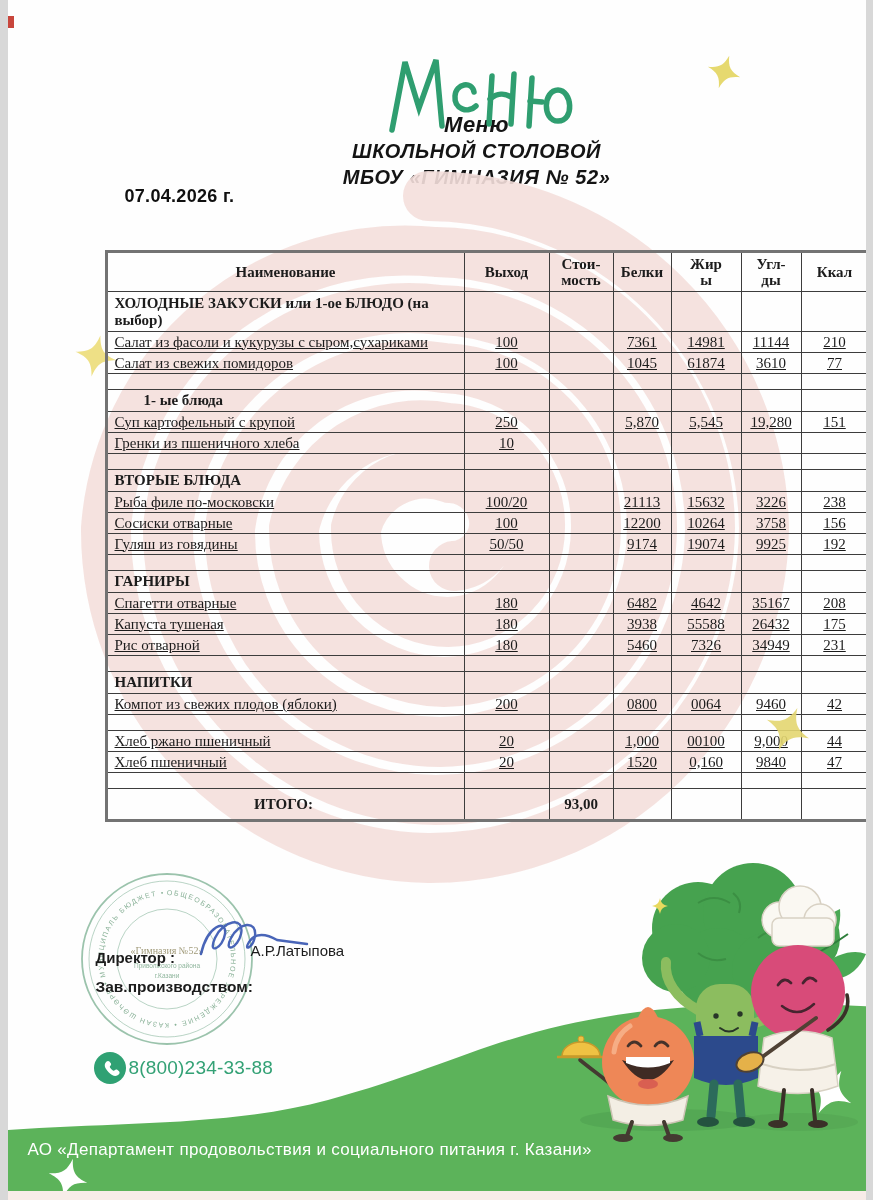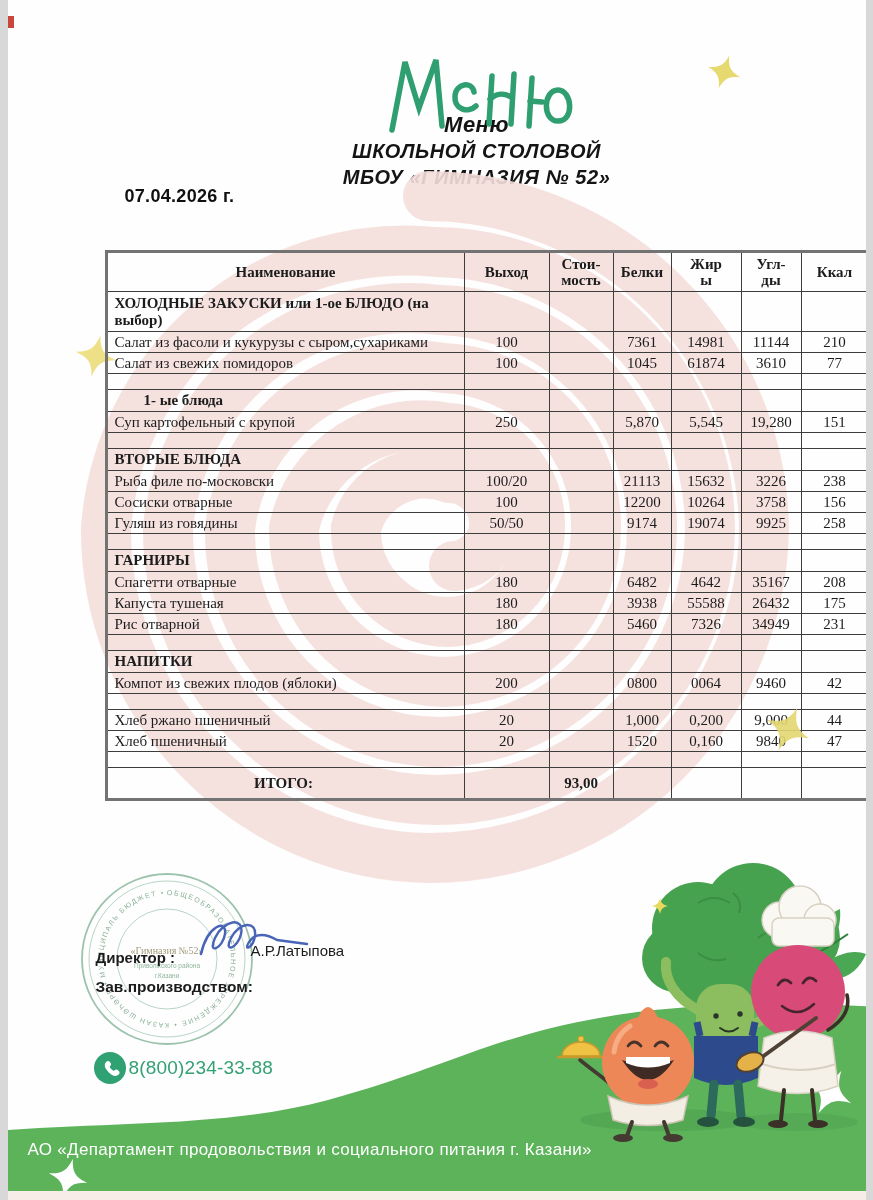--- a/index.html
+++ b/index.html
@@ -18,21 +18,21 @@
   
   .menu-table{left:97px;top:250px;z-index:3;}
   table{border-collapse:collapse;table-layout:fixed;width:763px;border:3px solid #737373;
         font-family:"Liberation Serif",serif;color:#1c1c1c;background:transparent;}
   th,td{border:1px solid #3d3d3d;overflow:hidden;}
   th{font-size:15px;font-weight:bold;white-space:pre-line;vertical-align:middle;line-height:1.1;padding:2px 2px;}
   thead tr{height:40px;}
   td{font-size:15px;padding:1px 4px;vertical-align:middle;line-height:1.12;}
   .c-name{text-align:left;padding-left:7px;}
   .c-num{text-align:center;}
-  tr.r-item{height:21px;} tr.r-section{height:22px;} tr.r-section2{height:40px;}
+  tr.r-item{height:21px;text-decoration:underline;} tr.r-section{height:22px;} tr.r-section2{height:40px;}
   tr.r-empty{height:16px;} tr.r-total{height:32px;}
   tr.r-section td.c-name, tr.r-section2 td.c-name{font-weight:bold;}
   tr.r-total td{font-weight:bold;}
   tr.r-total td.c-name{text-align:center;padding-left:0;}
 
   
   .sig-label{font-size:15px;font-weight:bold;color:#1c1c1c;z-index:4;}
   .sig-name{font-size:15px;color:#1c1c1c;z-index:4;}
 
   
@@ -165,20 +165,29 @@
           </tr>
           <tr class="r-item">
             <td class="c-name">Суп картофельный с крупой</td>
             <td class="c-num">250</td>
             <td class="c-num"></td>
             <td class="c-num">5,870</td>
             <td class="c-num">5,545</td>
             <td class="c-num">19,280</td>
             <td class="c-num">151</td>
           </tr>
+          <tr class="r-item">
+            <td class="c-name">Гренки из пшеничного хлеба</td>
+            <td class="c-num">10</td>
+            <td class="c-num"></td>
+            <td class="c-num"></td>
+            <td class="c-num"></td>
+            <td class="c-num"></td>
+            <td class="c-num"></td>
+          </tr>
           <tr class="r-empty">
             <td class="c-name"></td>
             <td class="c-num"></td>
             <td class="c-num"></td>
             <td class="c-num"></td>
             <td class="c-num"></td>
             <td class="c-num"></td>
             <td class="c-num"></td>
           </tr>
           <tr class="r-section">
@@ -208,21 +217,21 @@
             <td class="c-num">3758</td>
             <td class="c-num">156</td>
           </tr>
           <tr class="r-item">
             <td class="c-name">Гуляш из говядины</td>
             <td class="c-num">50/50</td>
             <td class="c-num"></td>
             <td class="c-num">9174</td>
             <td class="c-num">19074</td>
             <td class="c-num">9925</td>
-            <td class="c-num">258</td>
+            <td class="c-num">192</td>
           </tr>
           <tr class="r-empty">
             <td class="c-name"></td>
             <td class="c-num"></td>
             <td class="c-num"></td>
             <td class="c-num"></td>
             <td class="c-num"></td>
             <td class="c-num"></td>
             <td class="c-num"></td>
           </tr>
@@ -296,21 +305,21 @@
             <td class="c-num"></td>
             <td class="c-num"></td>
             <td class="c-num"></td>
             <td class="c-num"></td>
           </tr>
           <tr class="r-item">
             <td class="c-name">Хлеб ржано пшеничный</td>
             <td class="c-num">20</td>
             <td class="c-num"></td>
             <td class="c-num">1,000</td>
-            <td class="c-num">0,200</td>
+            <td class="c-num">00100</td>
             <td class="c-num">9,000</td>
             <td class="c-num">44</td>
           </tr>
           <tr class="r-item">
             <td class="c-name">Хлеб пшеничный</td>
             <td class="c-num">20</td>
             <td class="c-num"></td>
             <td class="c-num">1520</td>
             <td class="c-num">0,160</td>
             <td class="c-num">9840</td>

